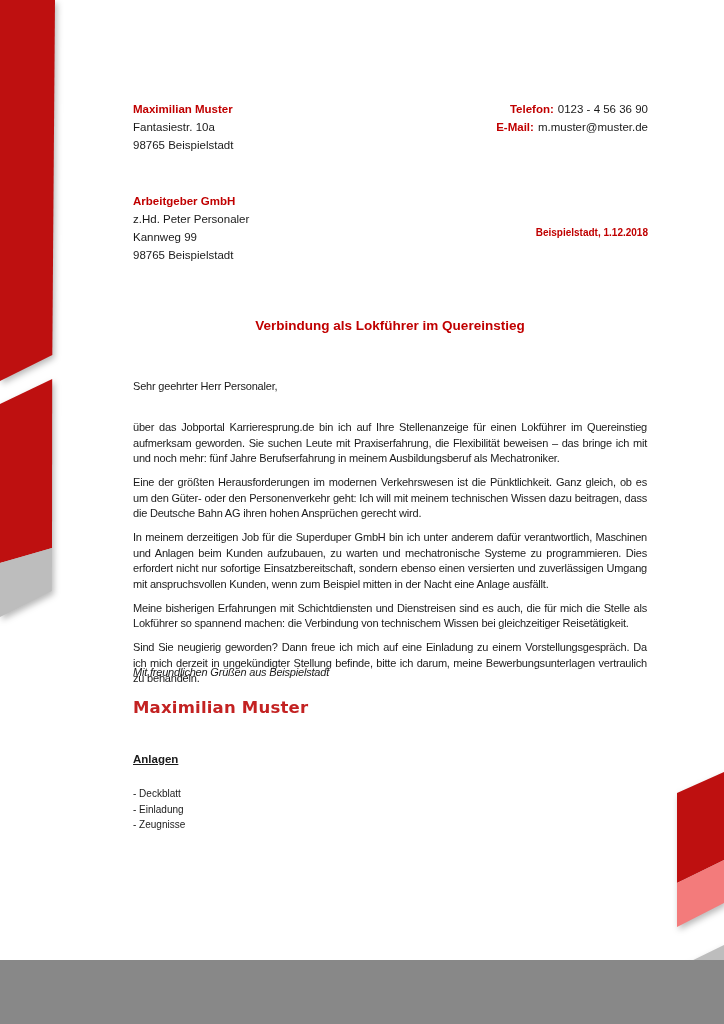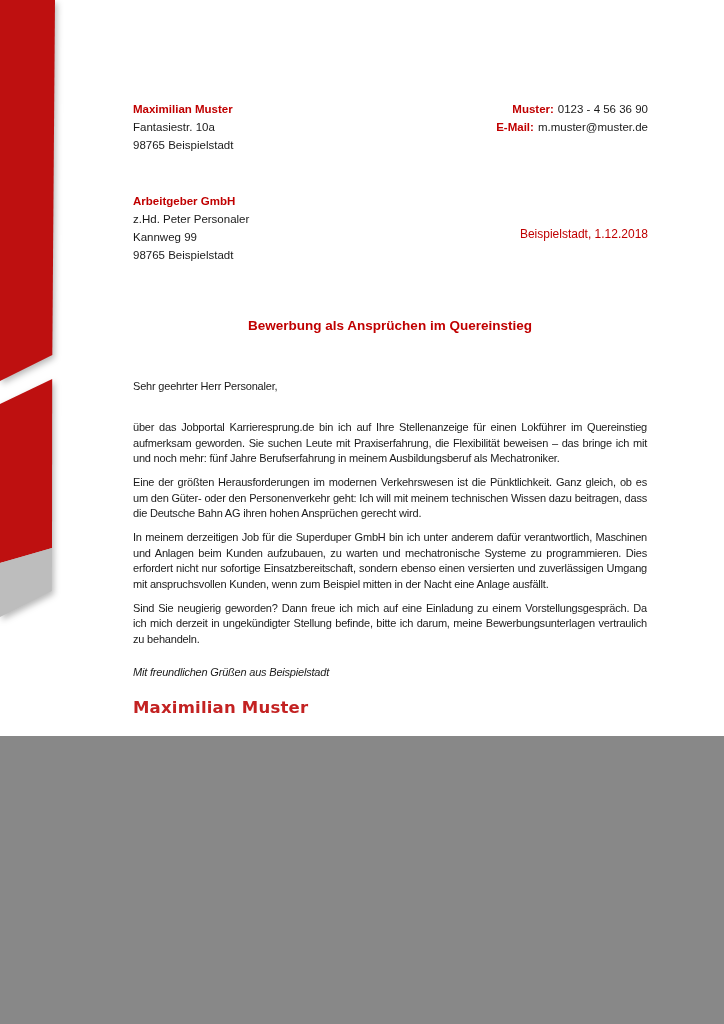--- a/index.html
+++ b/index.html
@@ -1,50 +1,50 @@
 <!DOCTYPE html>
 <html><head>
 <meta charset="utf-8">
 <style>
   html,body{margin:0;padding:0;background:#888;}
   .page{
     position:relative;
-    width:724px;height:736px;
+    width:724px;height:960px;
     margin:0 auto;
     background:#ffffff;
     font-family:"Liberation Sans", sans-serif;
     color:#1a1a1a;
     overflow:hidden;
   }
   .deco{position:absolute;inset:0;width:724px;height:1024px;pointer-events:none;}
   .deco g{filter:drop-shadow(2px 3px 3px rgba(0,0,0,0.28));}
   .red{color:#C00000;}
   .bold{font-weight:bold;}
   .addr{position:absolute;font-size:11.5px;line-height:18px;}
   .sender{left:133px;top:100px;}
   .contact{right:76px;top:100px;text-align:right;}
   .contact .lbl{margin-right:4px;}
   .recipient{left:133px;top:192px;}
-  .dateline{position:absolute;right:76px;top:227px;font-size:12px;font-weight:normal;color:#C00000;}
+  .dateline{position:absolute;right:76px;top:227px;font-size:10px;font-weight:bold;color:#C00000;}
   .subject{
     position:absolute;left:133px;top:318px;width:514px;
     text-align:center;font-size:13.5px;font-weight:bold;color:#C00000;
   }
   .bodytext{font-size:11px;line-height:15.5px;letter-spacing:-0.2px;}
   .salutation{position:absolute;left:133px;top:379px;width:514px;}
   .paragraphs{position:absolute;left:133px;top:387px;width:514px;margin-top:33px;}
   .paragraphs p{margin:0 0 8.5px 0;text-align:justify;}
   .closing{position:absolute;left:133px;top:665px;width:514px;font-style:italic;}
   .signature{
     position:absolute;left:133px;top:698px;
     font-family:"DejaVu Sans", sans-serif;
     font-size:16.5px;font-weight:bold;color:#C32222;letter-spacing:0.2px;
   }
   .anlagen{position:absolute;left:133px;top:753px;}
-  .anlagen-heading{font-size:11.5px;font-weight:bold;text-decoration:underline;margin-bottom:21px;margin-top:14px;}
+  .anlagen-heading{font-size:11.5px;font-weight:bold;text-decoration:underline;margin-bottom:21px;}
   .anlagen-item{font-size:10px;line-height:15.5px;}
 </style>
 </head>
 <body>
 
 <div class="page">
 
   <svg class="deco" viewBox="0 0 724 1024">
     <g>
       <polygon points="0,0 55,0 52.3,355 0,381" fill="#BE1010"></polygon>
@@ -59,44 +59,45 @@
   </svg>
 
   <div class="addr sender">
     <div class="red bold">Maximilian Muster</div>
     <div>Fantasiestr. 10a</div>
     <div>98765 Beispielstadt</div>
   </div>
 
   <div class="addr contact">
     <div>
-      <span class="red bold lbl">Muster:</span><span>0123 - 4 56 36 90</span>
+      <span class="red bold lbl">Telefon:</span><span>0123 - 4 56 36 90</span>
     </div>
     <div>
       <span class="red bold lbl">E-Mail:</span><span>m.muster@muster.de</span>
     </div>
   </div>
 
   <div class="addr recipient">
     <div class="red bold">Arbeitgeber GmbH</div>
     <div>z.Hd. Peter Personaler</div>
     <div>Kannweg 99</div>
     <div>98765 Beispielstadt</div>
   </div>
 
   <div class="dateline">Beispielstadt, 1.12.2018</div>
 
-  <div class="subject">Bewerbung als Ansprüchen im Quereinstieg</div>
+  <div class="subject">Verbindung als Lokführer im Quereinstieg</div>
 
   <div class="bodytext salutation">Sehr geehrter Herr Personaler,</div>
 
   <div class="bodytext paragraphs">
     <p>über das Jobportal Karrieresprung.de bin ich auf Ihre Stellenanzeige für einen Lokführer im Quereinstieg aufmerksam geworden. Sie suchen Leute mit Praxiserfahrung, die Flexibilität beweisen – das bringe ich mit und noch mehr: fünf Jahre Berufserfahrung in meinem Ausbildungsberuf als Mechatroniker.</p>
     <p>Eine der größten Herausforderungen im modernen Verkehrswesen ist die Pünktlichkeit. Ganz gleich, ob es um den Güter- oder den Personenverkehr geht: Ich will mit meinem technischen Wissen dazu beitragen, dass die Deutsche Bahn AG ihren hohen Ansprüchen gerecht wird.</p>
     <p>In meinem derzeitigen Job für die Superduper GmbH bin ich unter anderem dafür verantwortlich, Maschinen und Anlagen beim Kunden aufzubauen, zu warten und mechatronische Systeme zu programmieren. Dies erfordert nicht nur sofortige Einsatzbereitschaft, sondern ebenso einen versierten und zuverlässigen Umgang mit anspruchsvollen Kunden, wenn zum Beispiel mitten in der Nacht eine Anlage ausfällt.</p>
+    <p>Meine bisherigen Erfahrungen mit Schichtdiensten und Dienstreisen sind es auch, die für mich die Stelle als Lokführer so spannend machen: die Verbindung von technischem Wissen bei gleichzeitiger Reisetätigkeit.</p>
     <p>Sind Sie neugierig geworden? Dann freue ich mich auf eine Einladung zu einem Vorstellungsgespräch. Da ich mich derzeit in ungekündigter Stellung befinde, bitte ich darum, meine Bewerbungsunterlagen vertraulich zu behandeln.</p>
   </div>
 
   <div class="bodytext closing">Mit freundlichen Grüßen aus Beispielstadt</div>
 
   <div class="signature">Maximilian Muster</div>
 
   <div class="anlagen">
     <div class="anlagen-heading">Anlagen</div>
     <div class="anlagen-item">- Deckblatt</div>

